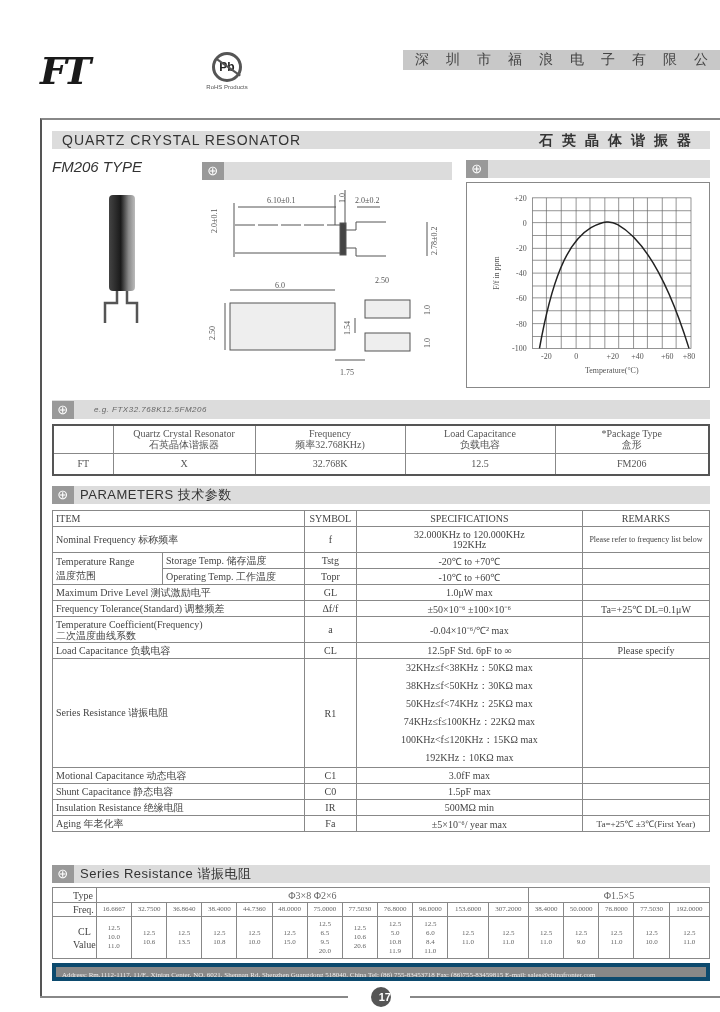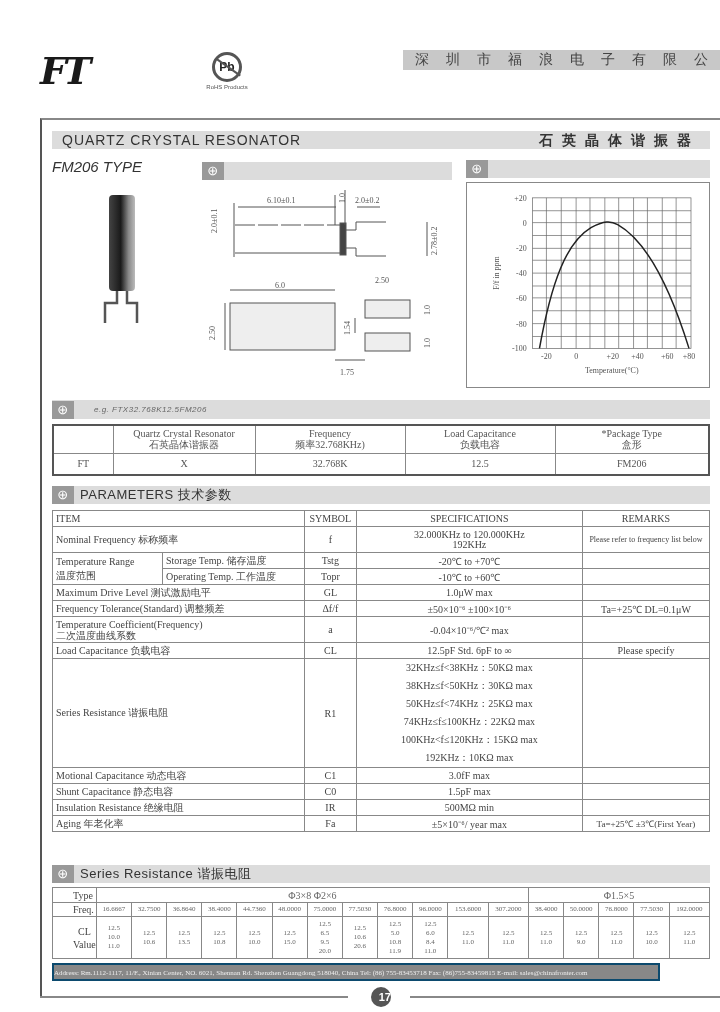--- a/index.html
+++ b/index.html
@@ -30,21 +30,21 @@
 .ptable{left:52px;top:424px;width:658px;border:2px solid #555}
 .ptable td{border:1px solid #888;text-align:center;font-size:10px;color:#555;line-height:11px;vertical-align:middle}
 .param{left:52px;top:486px;width:658px;height:18px;font-size:13px}
 .mtable{left:52px;top:510px;width:658px}
 .mtable td{border:1px solid #888;font-size:10px;color:#444;padding:0 3px;height:16px;vertical-align:middle}
 .mtable td.c{text-align:center}
 .sres{left:52px;top:865px;width:658px;height:18px;font-size:13px}
 .stable{left:52px;top:887px;width:658px}
 .stable td{border:1px solid #888;font-size:7px;color:#666;text-align:center;vertical-align:middle;line-height:9px}
 .stable td.h{font-size:10px;color:#444;text-align:left;padding-left:20px}
-.footer{left:52px;top:963px;width:608px;height:18px;border:2px solid #0c4a6e;background:#888;color:#eee;font-size:7px;line-height:16px;white-space:nowrap;overflow:hidden}
+.footer{left:52px;top:963px;width:658px;height:18px;border:4px solid #0c4a6e;background:#888;color:#eee;font-size:7px;line-height:16px;padding-left:6px;white-space:nowrap;overflow:hidden}
 .btmline{left:40px;top:996px;width:308px;height:2px;background:#888}
 .btmline2{left:410px;top:996px;width:310px;height:2px;background:#888}
 .pageno{left:371px;top:987px;width:20px;height:20px;border-radius:50%;background:#555;color:#fff;font-size:11px;text-align:right;line-height:20px;font-family:"Liberation Sans",sans-serif;font-weight:bold}
 svg text{font-family:"Liberation Serif",serif}
 </style>
 </head>
 <body>
 
 <div class="abs logo">FT</div>
 <div class="abs rohs">

